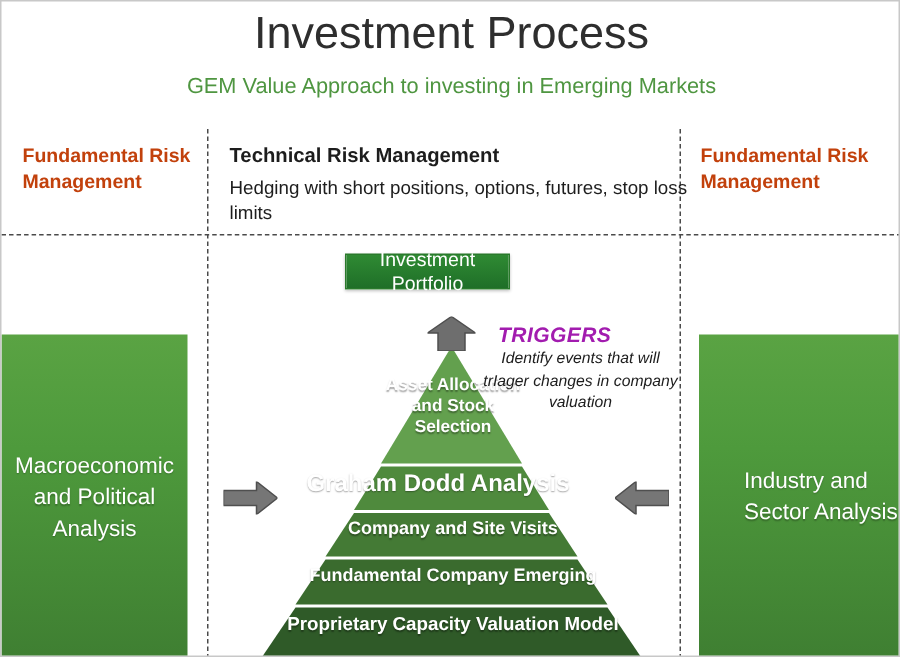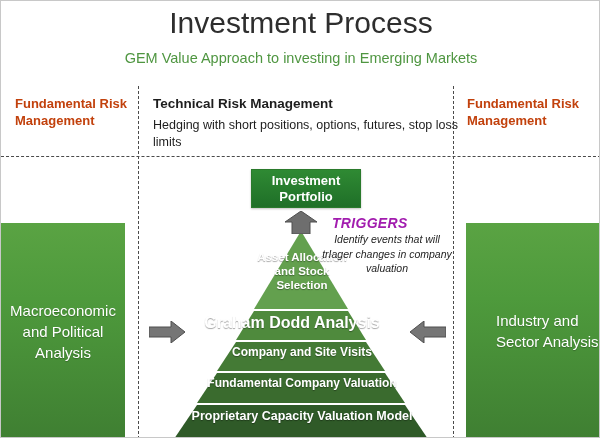--- a/index.html
+++ b/index.html
@@ -77,25 +77,25 @@
   .green-panel.right{left:465px;width:135px;justify-content:flex-start;padding-left:30px;}
   .green-panel .gp-text{
     font-size:15px;line-height:21px;
     text-align:center;
     text-shadow:0 1px 1px rgba(0,0,0,.25);
   }
   .green-panel.right .gp-text{text-align:left;}
 
   
   .portfolio-box{
-    position:absolute;left:250px;top:168px;width:110px;height:39px;
+    position:absolute;left:229px;top:168px;width:110px;height:24px;
     background:linear-gradient(180deg,#2f8a33 0%,#1f6f28 100%);
     border:1px solid #2a7a2c;
     display:flex;align-items:center;justify-content:center;
-    color:#ffffff;font-weight:bold;font-size:13px;line-height:16px;
+    color:#ffffff;font-weight:normal;font-size:13px;line-height:16px;
     text-align:center;
     box-shadow:0 1px 2px rgba(0,0,0,.25);
     box-sizing:border-box;
   }
 
   
   .up-arrow{
     position:absolute;left:284px;top:210px;width:32px;height:23px;
   }
 
@@ -158,21 +158,21 @@
     <polygon points="235,341 365,341 384,370 216,370" fill="#447a35"></polygon>
 
     <polygon points="216,372 384,372 404,402 196,402" fill="#3a6b2e"></polygon>
 
     <polygon points="196,404 404,404 427,438 173,438" fill="#2f5a28"></polygon>
   </svg>
 
   <div class="tier-label tier-apex">Asset Allocation and Stock Selection</div>
   <div class="tier-label tier-2">Graham Dodd Analysis</div>
   <div class="tier-label tier-3">Company and Site Visits</div>
-  <div class="tier-label tier-4">Fundamental Company Valuation</div>
+  <div class="tier-label tier-4">Fundamental Company Emerging</div>
   <div class="tier-label tier-5">Proprietary Capacity Valuation Model</div>
 
   <div class="h-dash"></div>
   <div class="v-dash left"></div>
   <div class="v-dash right"></div>
 
   <div class="panel-head side left">Fundamental Risk Management</div>
   <div class="panel-head side right">Fundamental Risk Management</div>
 
   <div class="center-head">

